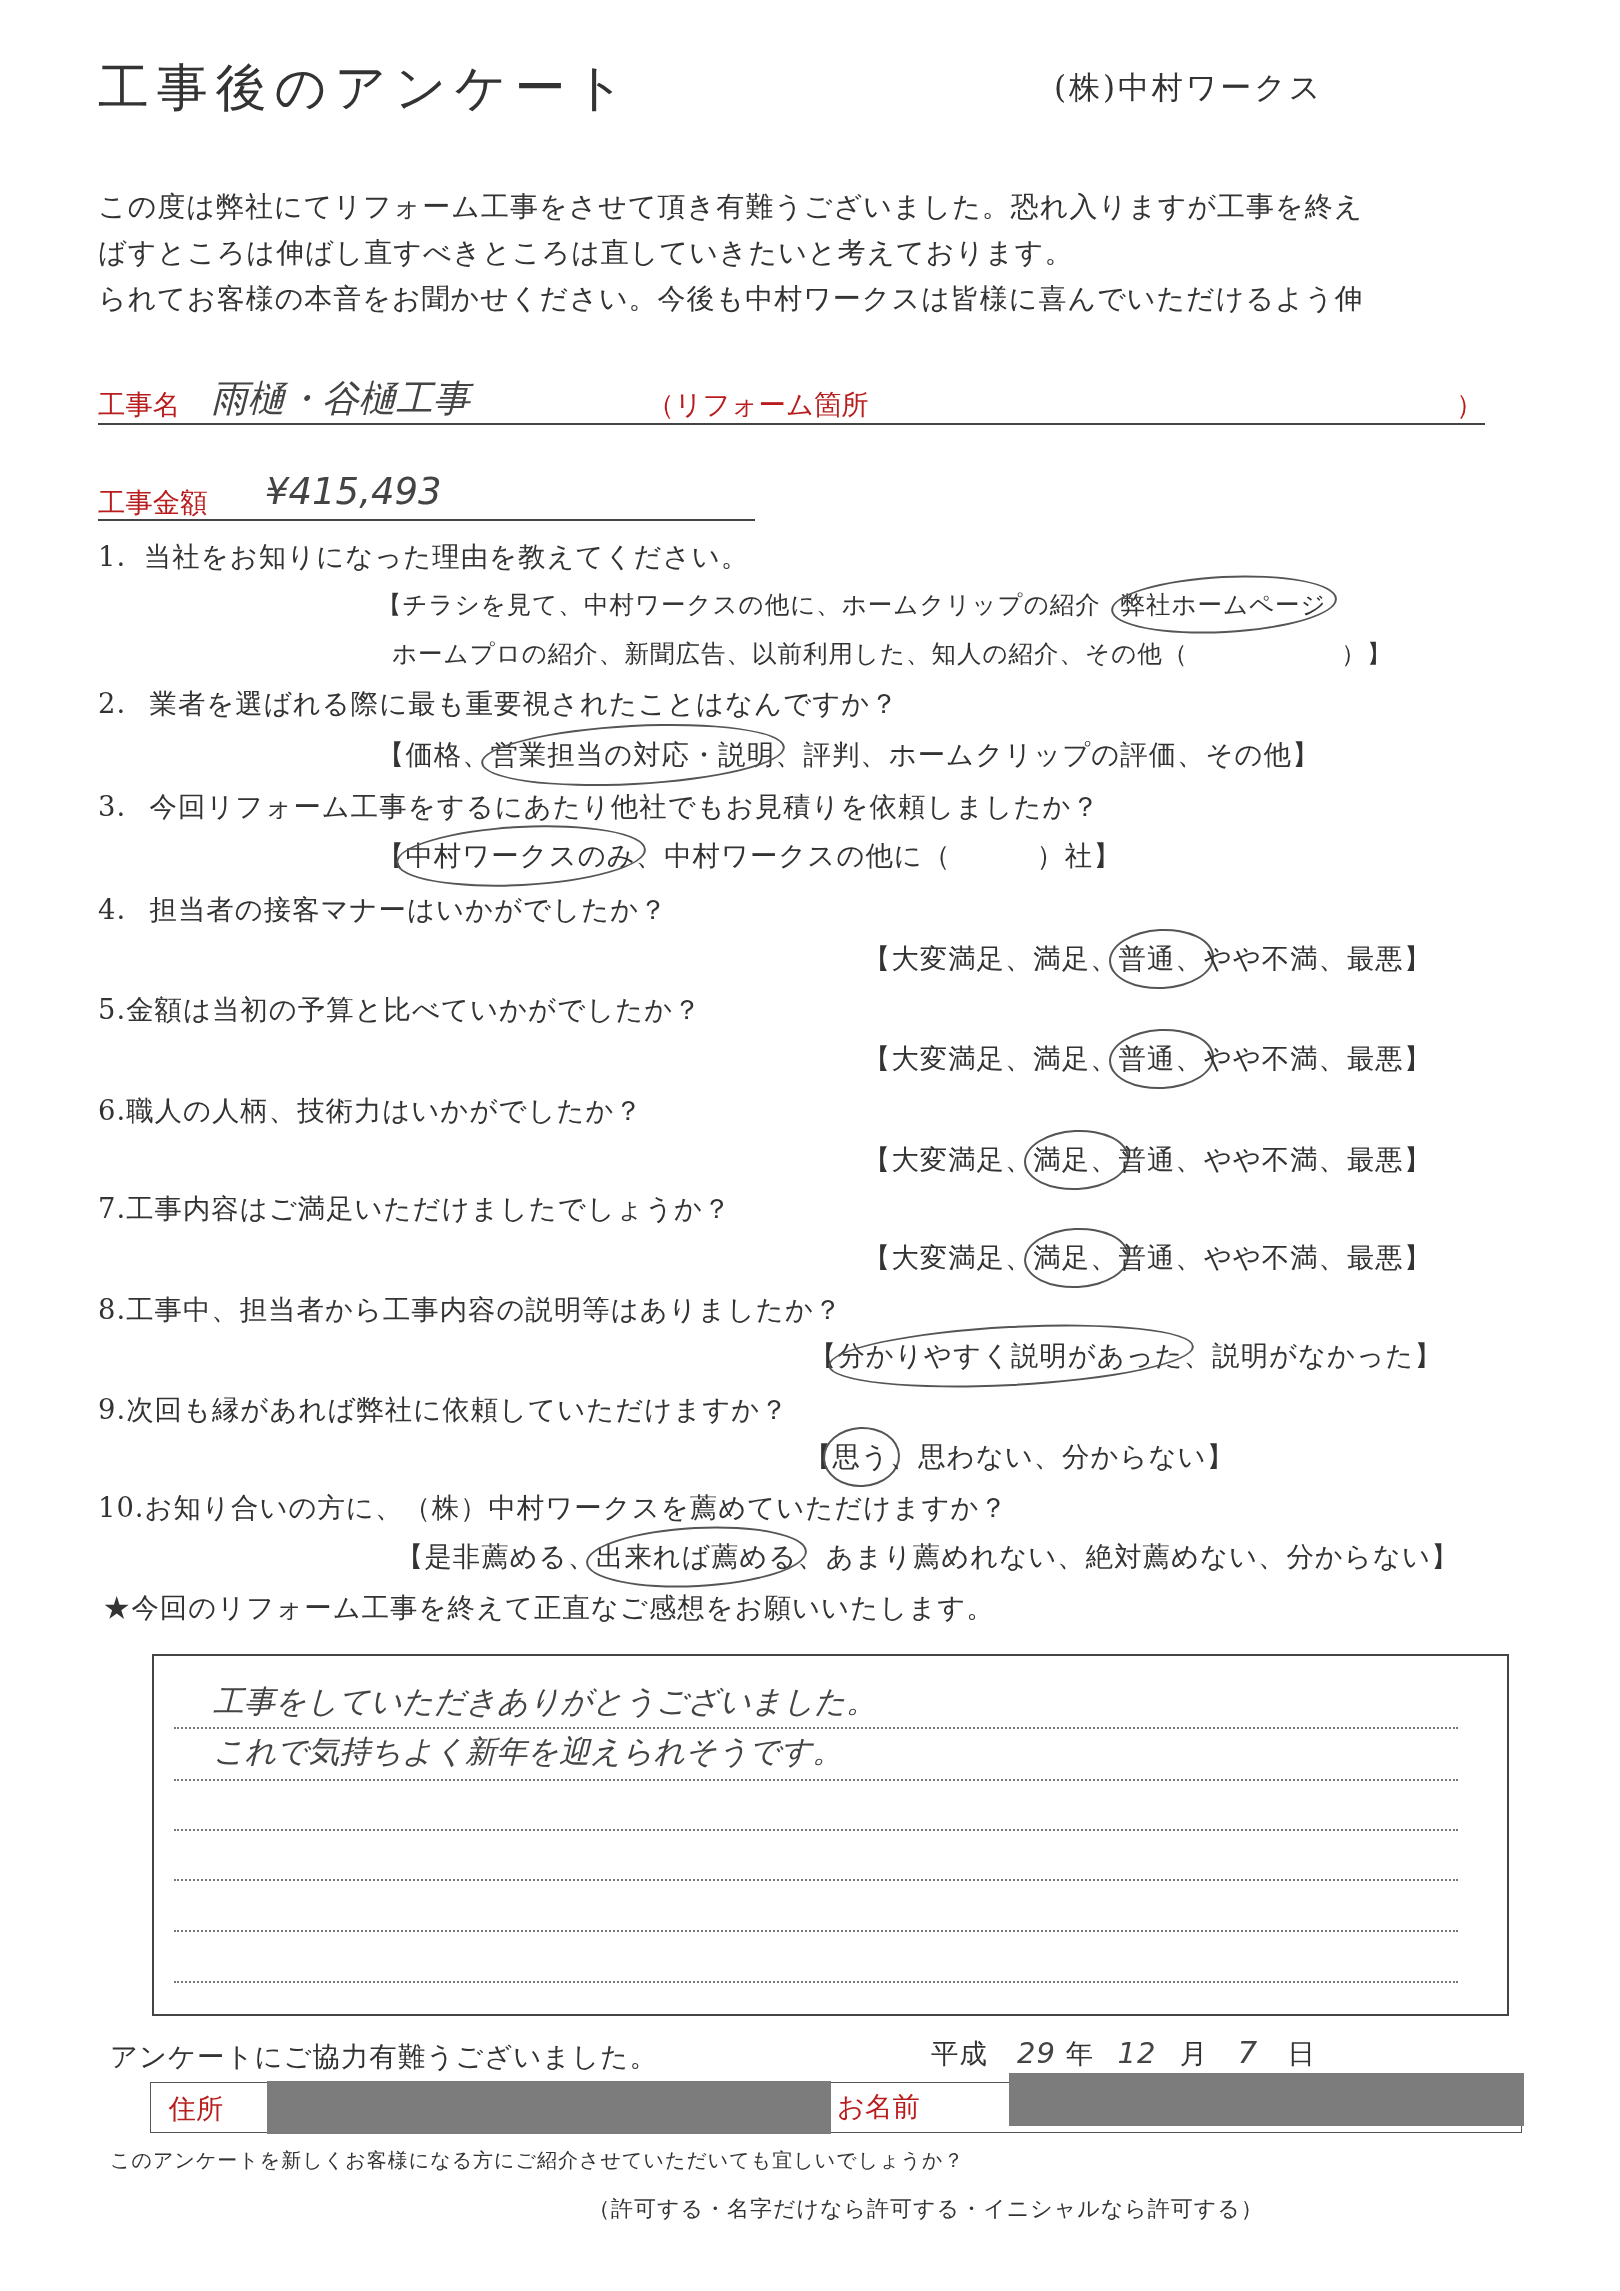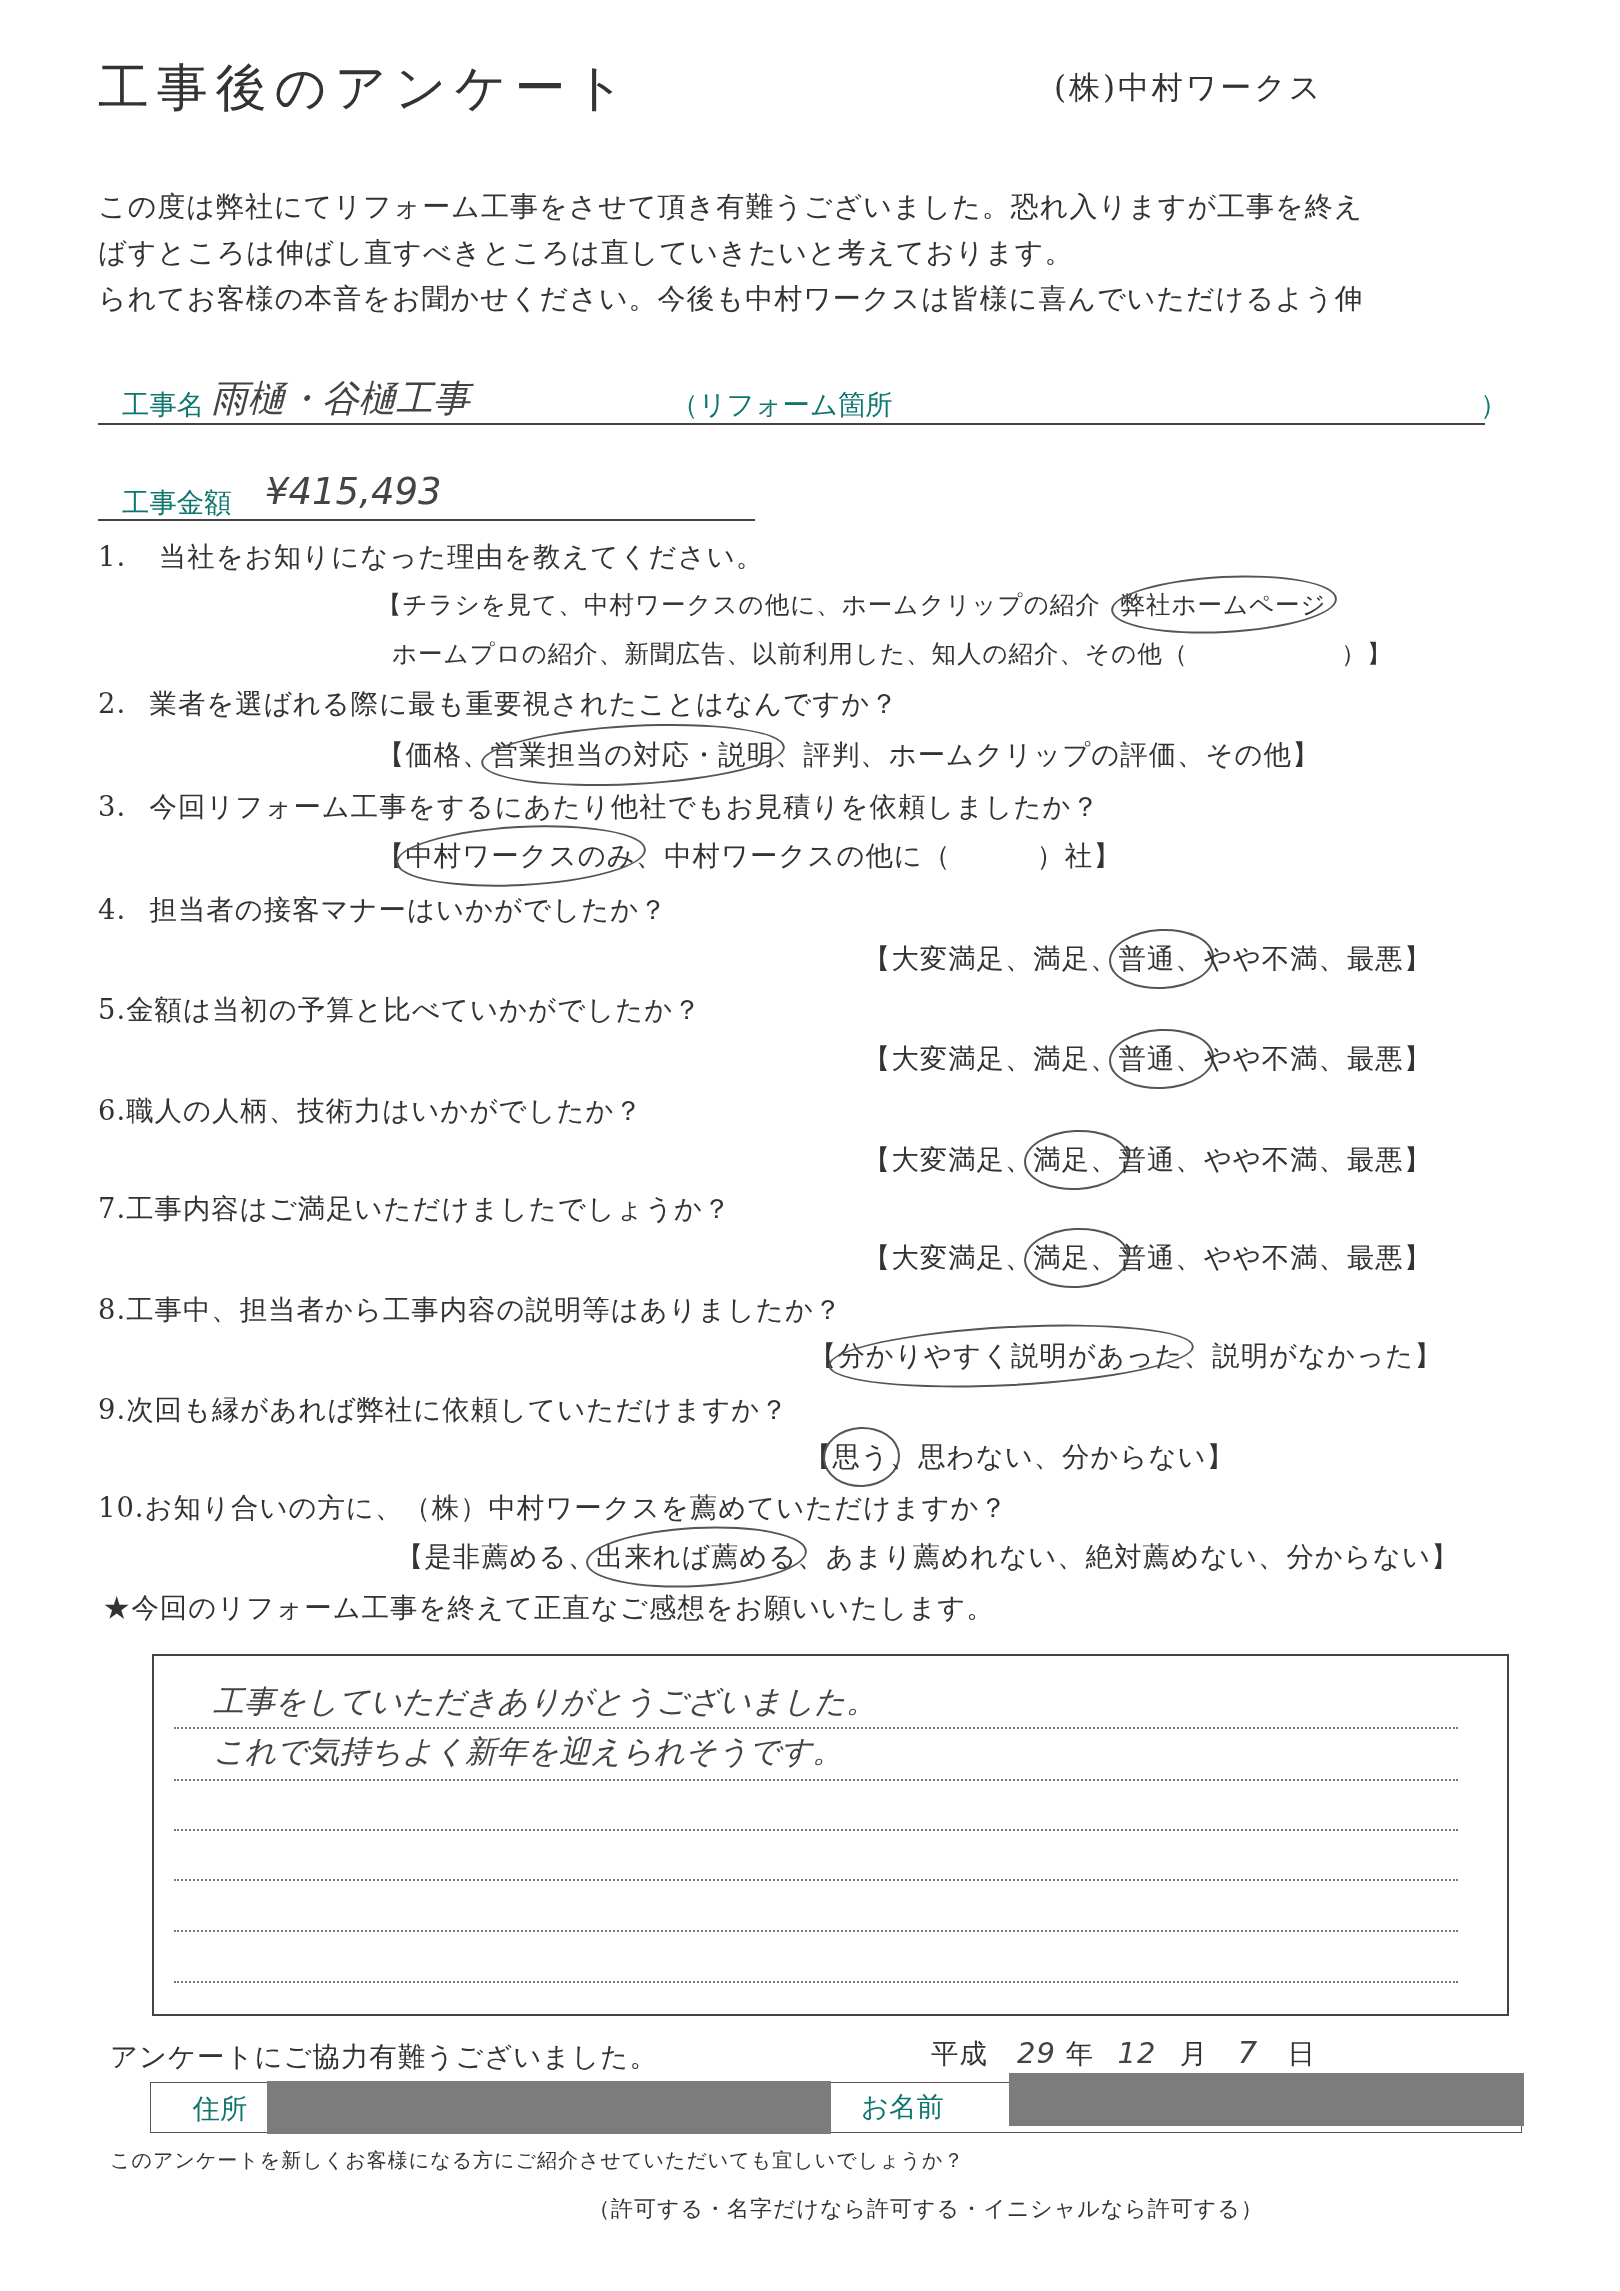--- a/index.html
+++ b/index.html
@@ -3,21 +3,21 @@
 <meta charset="utf-8">
 <style>
   html, body { margin: 0; padding: 0; background: #ffffff; }
   body { width: 1620px; height: 2292px; position: relative; overflow: hidden;
          font-family: "DejaVu Serif", "Liberation Serif", serif; color: #2a2a2a; }
   .abs { position: absolute; white-space: nowrap; }
   .title { left: 98px; top: 54px; font-size: 51px; letter-spacing: 7.8px; font-weight: normal; color: #333; }
   .company { left: 1054px; top: 67px; font-size: 31px; letter-spacing: 2.9px; color: #333; }
   .intro { left: 98px; top: 184px; font-size: 28px; line-height: 46px; letter-spacing: 1px; color: #333; }
   .field-line { border-bottom: 2px solid #444; }
-  .label { font-size: 27.4px; color: #0f766e; margin-left: 24px; }
+  .label { font-size: 27.4px; color: #b91c1c; }
   .hand { font-family: "DejaVu Sans", sans-serif; font-style: italic; color: #444; }
   .q { font-size: 27.4px; color: #333; letter-spacing: 1px; }
   .opts { font-size: 27.4px; color: #333; letter-spacing: 1px; }
   .opt { position: relative; display: inline-block; }
   .opt.circled::after { content: ""; position: absolute; left: -9.8px; right: -9.8px; top: -11.8px; bottom: -11.8px;
        border: 2px solid #555; border-radius: 50%; transform: rotate(-3deg); }
   .comment-box { left: 152px; top: 1654px; width: 1353px; height: 358px; border: 2px solid #444; }
   .dot-line { position: absolute; left: 19.6px; right: 49px; border-bottom: 2.9px dotted #777; height: 0; }
   .comment-text { position: absolute; left: 59px; font-size: 31px; }
   .info-row { left: 150px; top: 2082px; width: 1370px; height: 49px; border: 1.5px solid #555; }
@@ -42,21 +42,21 @@
   <span class="abs label" style="left:1358px; top:4.9px;">）</span>
 </div>
 
 <div class="abs field-line" style="left:98px; top:480px; width:657px; height:39px;">
   <span class="abs label" style="left:0; top:4.9px;">工事金額</span>
   <span class="abs hand" style="left:167px; top:-9.8px; font-size:37px;">¥415,493</span>
 </div>
 
 <div class="abs q" style="left:98px; top:539px;">
   <span>1.</span>
-  <span style="margin-left:23px;text-align:center;">当社をお知りになった理由を教えてください。</span>
+  <span style="margin-left:8px;text-align:center;">当社をお知りになった理由を教えてください。</span>
 </div>
 <div class="abs opts" style="left:377px; top:588px; font-size:24.5px;">
   <span class="opt">【チラシを見て、</span><span class="opt">中村ワークスの他に、</span><span class="opt">ホームクリップの紹介</span><span class="opt circled" style="margin-left:19.6px;">弊社ホームページ</span>
 </div>
 <div class="abs opts" style="left:392px; top:637px; font-size:24.5px;">
   <span class="opt">ホームプロの紹介、</span><span class="opt">新聞広告、</span><span class="opt">以前利用した、</span><span class="opt">知人の紹介、</span><span class="opt">その他（　　　　　　）】</span>
 </div>
 
 <div class="abs q" style="left:98px; top:686px;">
   <span>2.</span>

